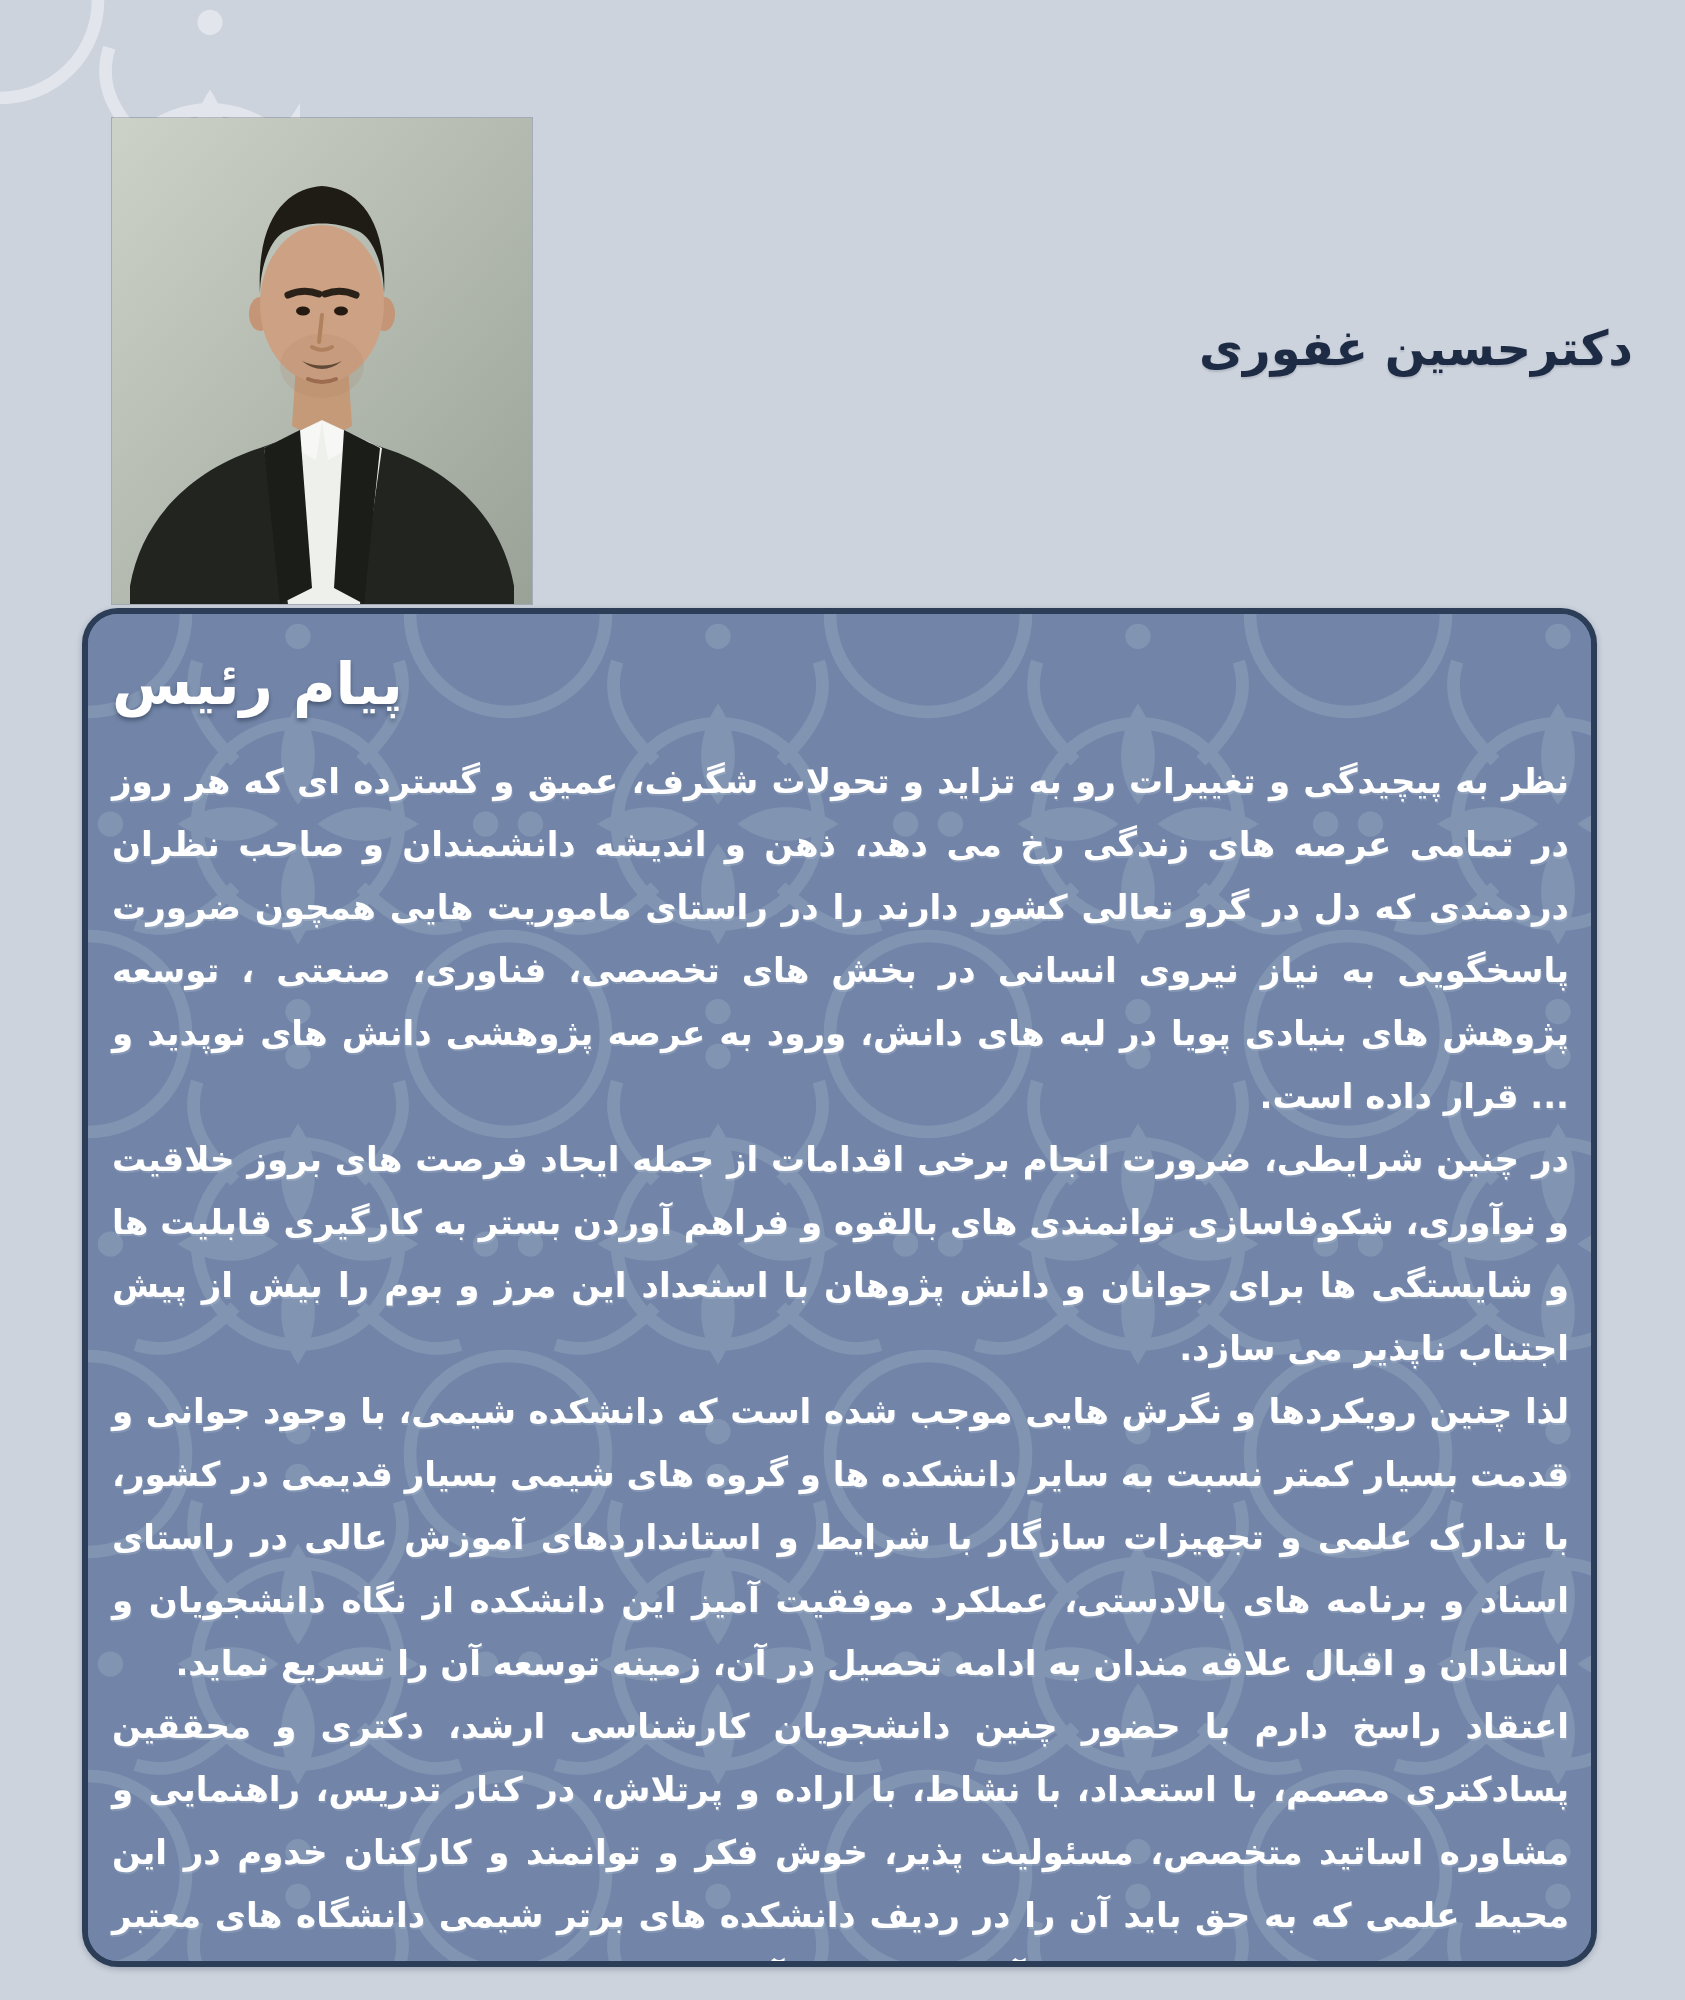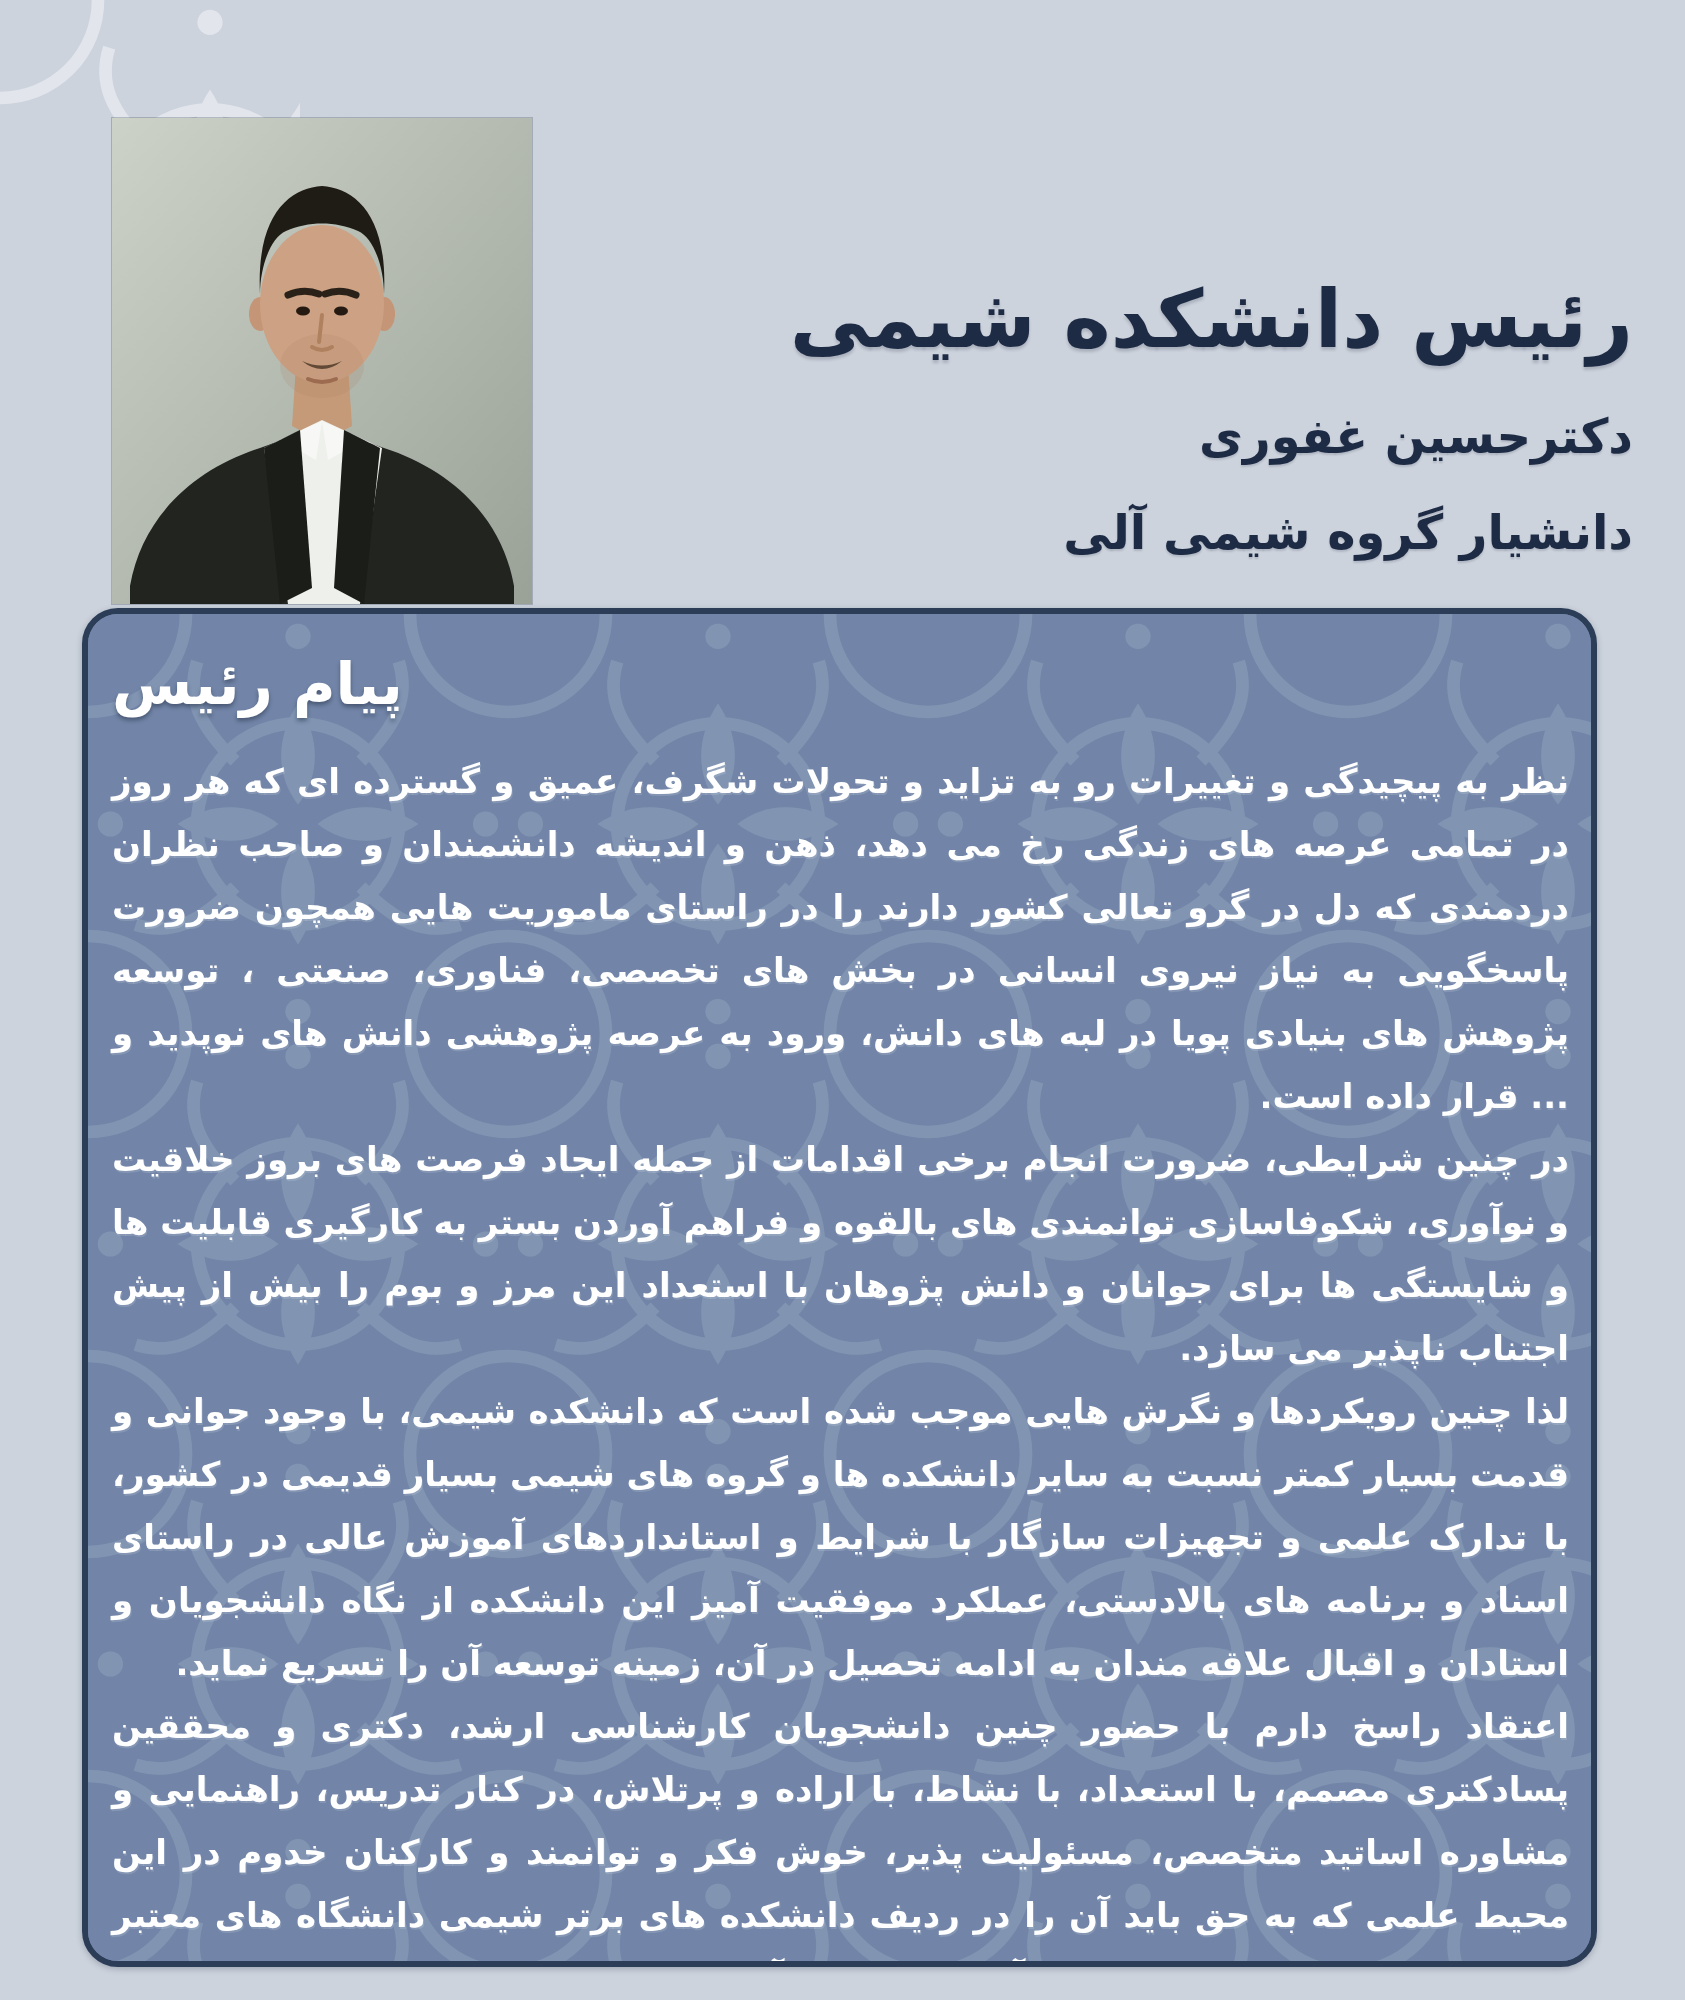--- a/index.html
+++ b/index.html
@@ -147,23 +147,21 @@
       <ellipse cx="229" cy="193" rx="7" ry="4.5" fill="#241a12"></ellipse>
 
       <path d="M210,197 L207,224 M200,229 Q210,235 220,229" stroke="#b0815f" stroke-width="4" fill="none" stroke-linecap="round"></path>
 
       <path d="M190,243 Q210,252 230,243 Q210,259 190,243 Z" fill="#4e3b29" opacity="0.85"></path>
       <path d="M196,261 Q210,267 224,261" stroke="#9c6b50" stroke-width="4" fill="none" stroke-linecap="round"></path>
     </svg>
   </div>
 
   <div class="header-text">
-    <div class="header-title">رئیس دانشکده شیمی</div>
     <div class="header-name">دکترحسین غفوری</div>
-    <div class="header-rank">دانشیار گروه شیمی آلی</div>
   </div>
 
   <div class="message-box">
     <svg class="panel-pattern">
       <rect width="100%" height="100%" fill="url(#patBlue)"></rect>
     </svg>
     <div class="box-inner">
       <h2 class="msg-heading">پیام رئیس</h2>
       <p class="msg-p">نظر به پیچیدگی و تغییرات رو به تزاید و تحولات شگرف، عمیق و گسترده ای که هر روز در تمامی عرصه های زندگی رخ می دهد، ذهن و اندیشه دانشمندان و صاحب نظران دردمندی که دل در گرو تعالی کشور دارند را در راستای ماموریت هایی همچون ضرورت پاسخگویی به نیاز نیروی انسانی در بخش های تخصصی، فناوری، صنعتی ، توسعه پژوهش های بنیادی پویا در لبه های دانش، ورود به عرصه پژوهشی دانش های نوپدید و ... قرار داده است.</p>
       <p class="msg-p">در چنین شرایطی، ضرورت انجام برخی اقدامات از جمله ایجاد فرصت های بروز خلاقیت و نوآوری، شکوفاسازی توانمندی های بالقوه و فراهم آوردن بستر به کارگیری قابلیت ها و شایستگی ها برای جوانان و دانش پژوهان با استعداد این مرز و بوم را بیش از پیش اجتناب ناپذیر می سازد.</p>

